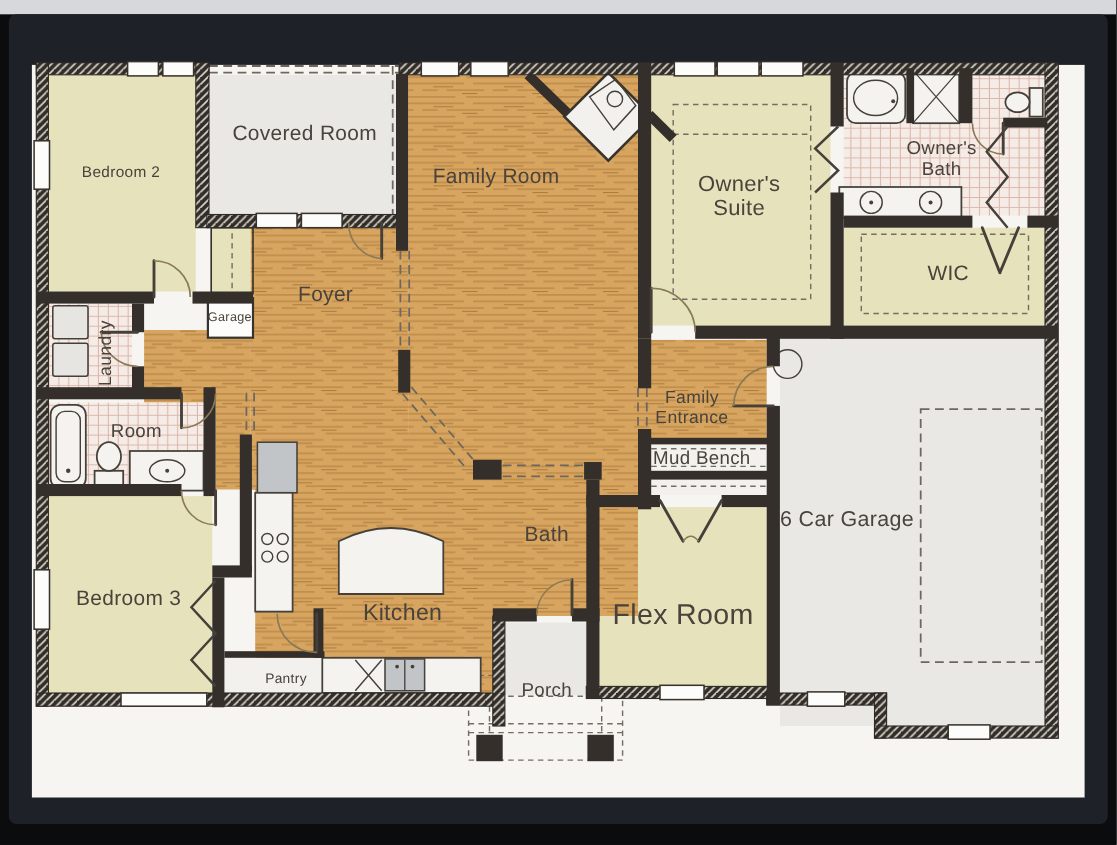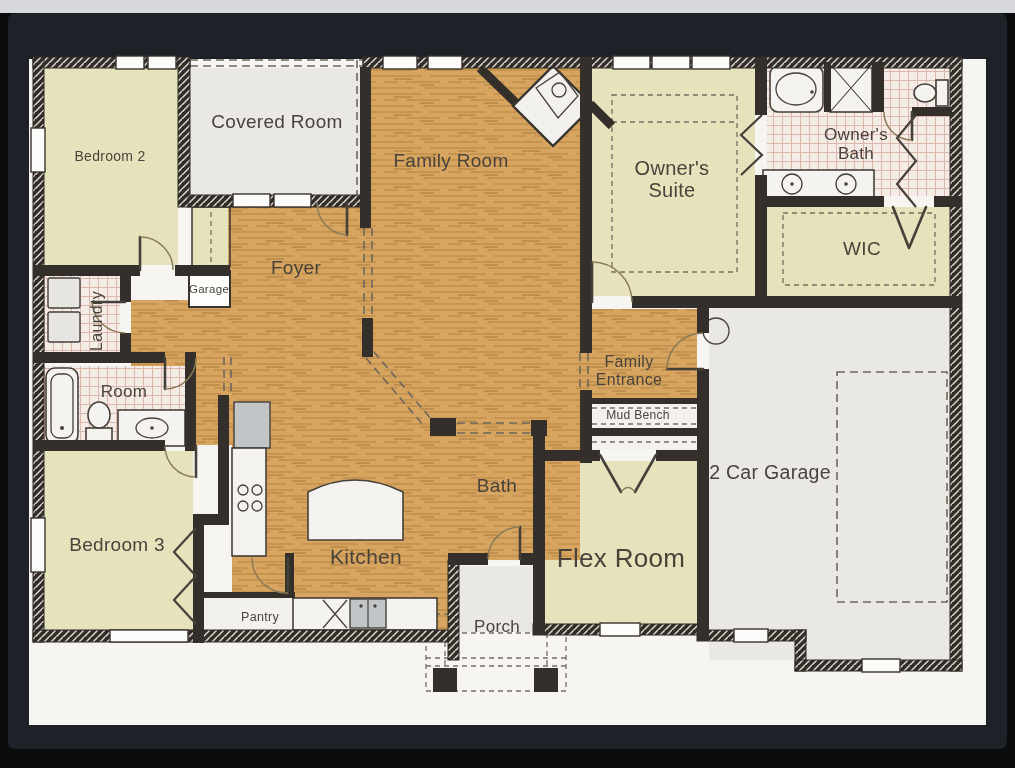--- a/index.html
+++ b/index.html
@@ -324,17 +324,17 @@
   <div class="lbl" style="left:862px;top:249px;font-size:19px">WIC</div>
   <div class="lbl" style="left:296px;top:268px;font-size:19px">Foyer</div>
   <div class="lbl" style="left:209px;top:289px;font-size:11.5px">Garage</div>
   <div class="lbl vert" style="left:97px;top:321px;font-size:16px">Laundry</div>
   <div class="lbl" style="left:124px;top:392px;font-size:17px">Room</div>
   <div class="lbl" style="left:117px;top:545px;font-size:19px">Bedroom 3</div>
   <div class="lbl" style="left:366px;top:557px;font-size:21px">Kitchen</div>
   <div class="lbl" style="left:260px;top:617px;font-size:12.5px">Pantry</div>
   <div class="lbl" style="left:497px;top:486px;font-size:19px">Bath</div>
   <div class="lbl wrap" style="left:629px;top:371px;font-size:16px;width:95px">Family Entrance</div>
-  <div class="lbl" style="left:638px;top:416px;font-size:12px">Mud Bench</div>
-  <div class="lbl" style="left:770px;top:473px;font-size:19.5px">2 Car Garage</div>
+  <div class="lbl" style="left:638px;top:416px;font-size:17px">Mud Bench</div>
+  <div class="lbl" style="left:770px;top:473px;font-size:19.5px">6 Car Garage</div>
   <div class="lbl" style="left:621px;top:559px;font-size:26px">Flex Room</div>
   <div class="lbl" style="left:497px;top:627px;font-size:17px">Porch</div>
 </div>
 
 </body></html>

